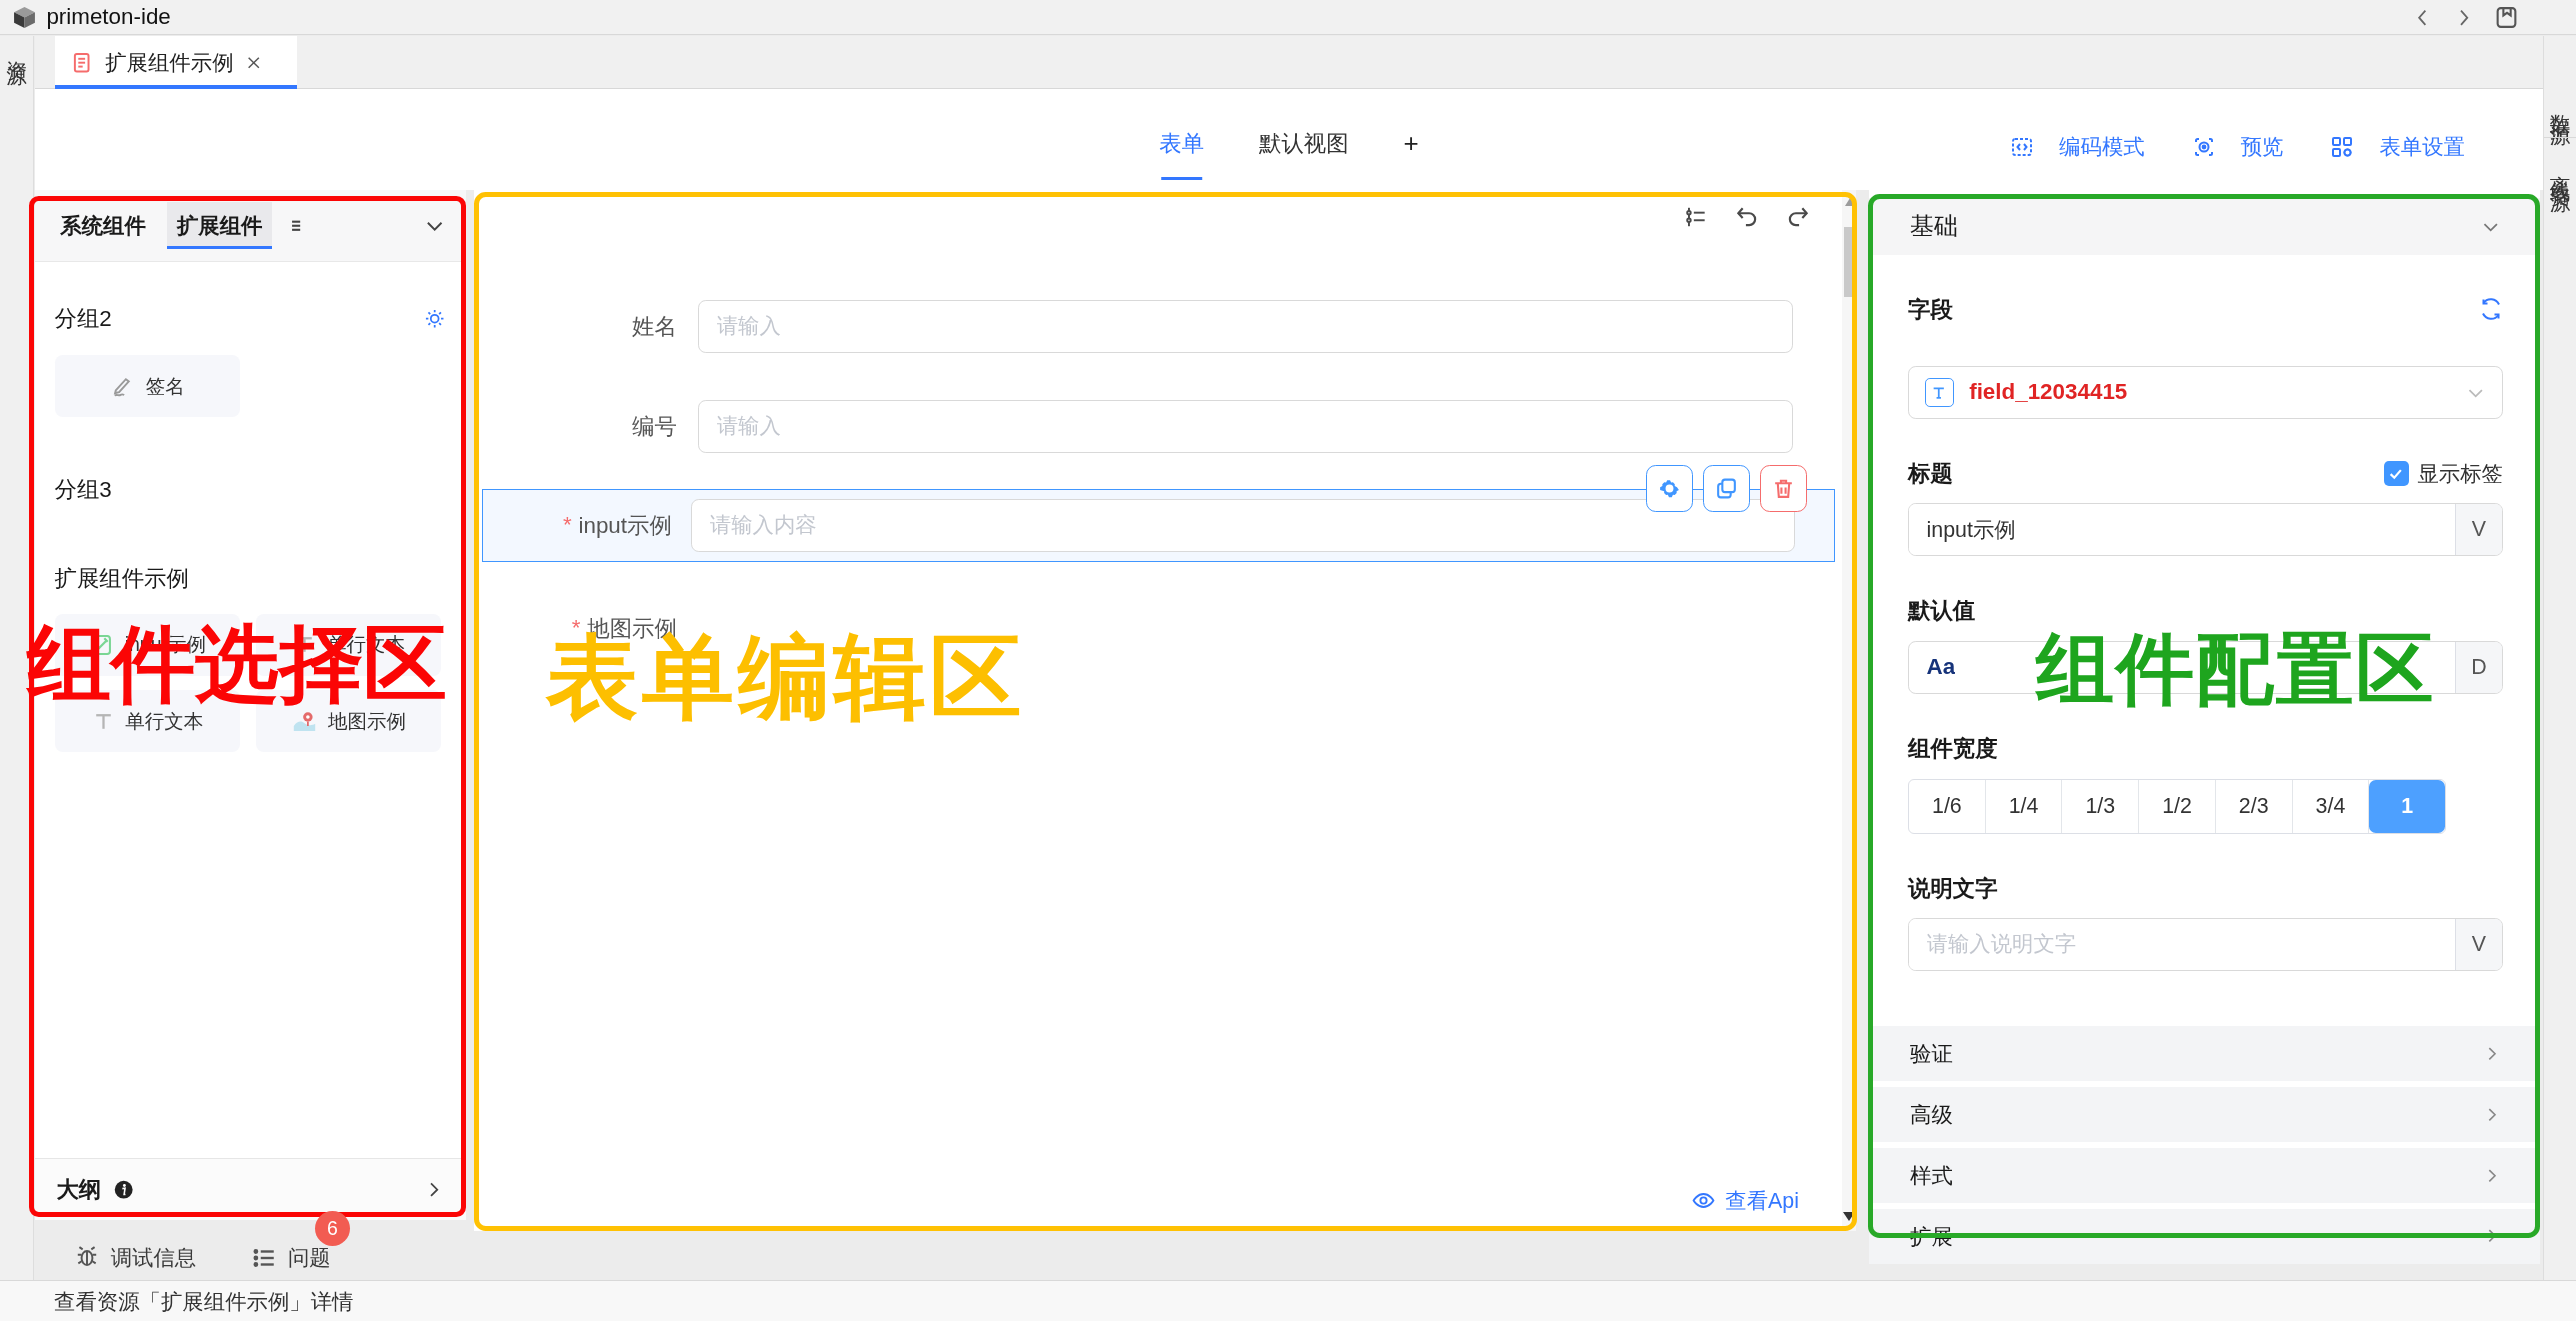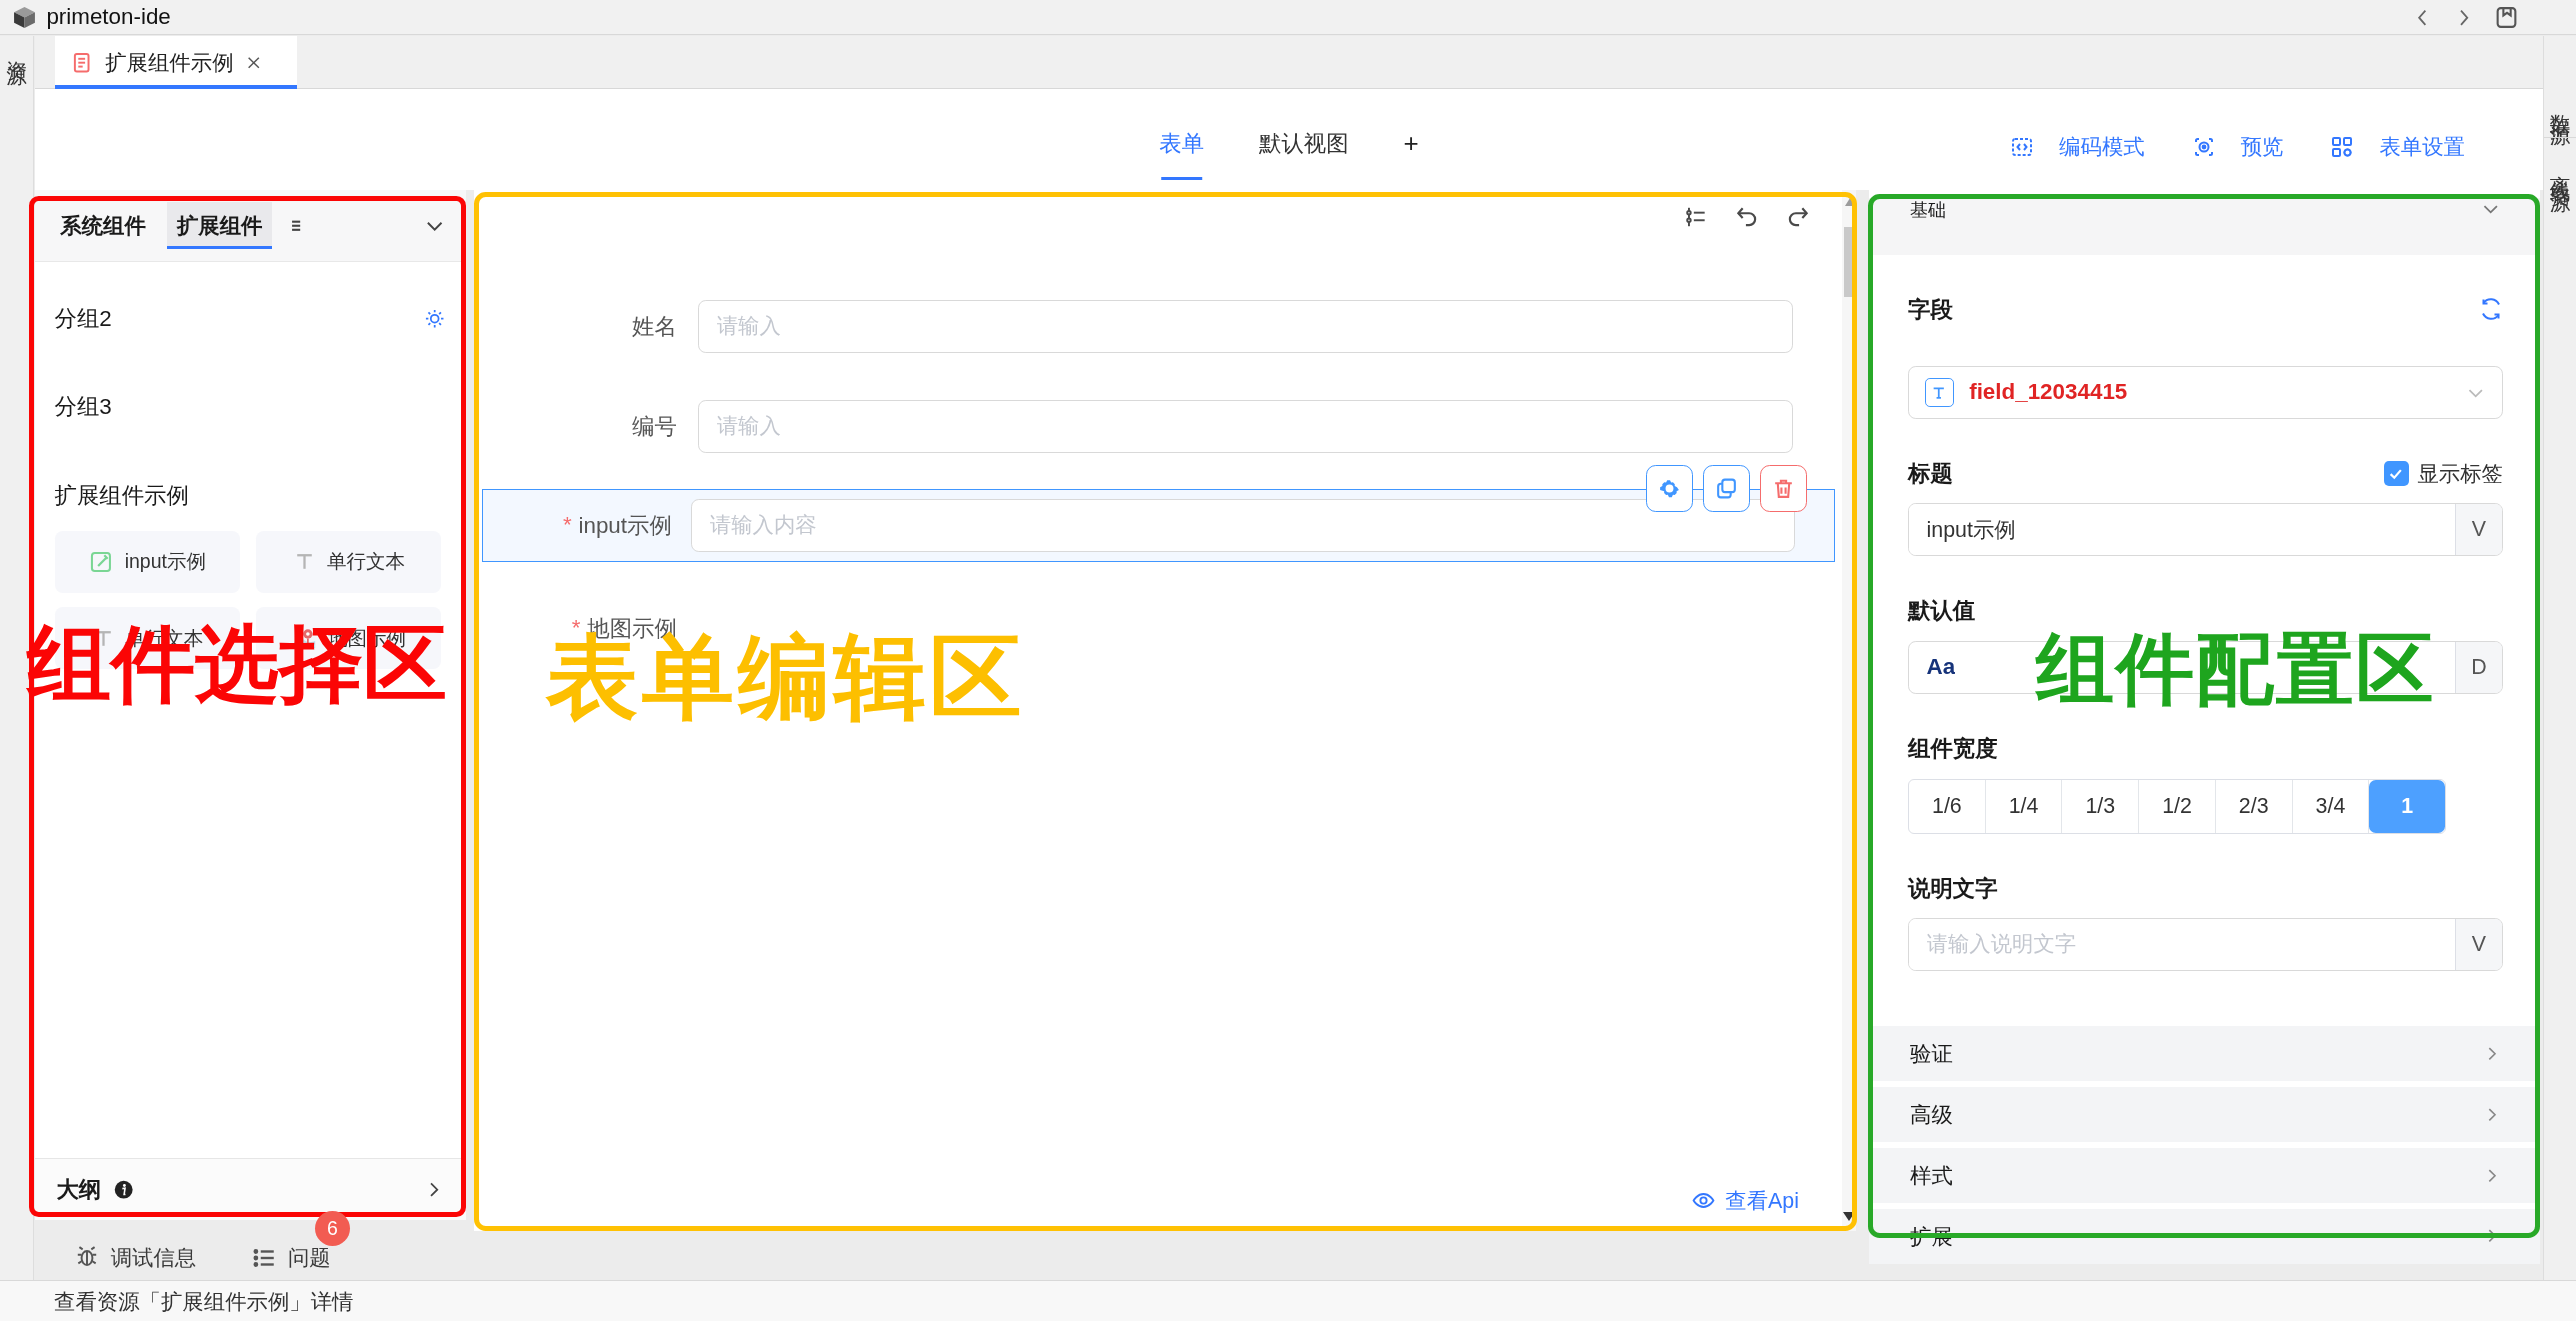--- a/index.html
+++ b/index.html
@@ -68,21 +68,21 @@
   .form-row.selected { margin:35px 7.8px 0; background:#f3f8ff; border:1.9px solid #4096ff; padding:8.8px 39px 8.8px 0; position:relative; }
   .form-row.selected .flabel { width:189px; }
   .row-actions { position:absolute; top:-25px; right:27px; display:flex; gap:9.7px; }
   .act-btn { width:47px; height:47px; border-radius:9.7px; border:1.9px solid #4096ff; background:#fff; display:flex; align-items:center; justify-content:center; }
   .act-btn.danger { border-color:#f56c6c; }
   .form-row.label-only { margin-top:39px; }
   .view-api { position:absolute; right:57px; bottom:15.6px; display:flex; align-items:center; gap:9.7px; color:#3377ff; font-size:21.4px; }
 
   
   .right-panel { position:absolute; left:1869px; top:190px; width:671px; height:1047px; background:#fff; }
-  .rp-header { height:57px; margin-top:7.8px; background:#f5f5f6; display:flex; align-items:flex-start; justify-content:space-between; padding:0 39px 0 41px; font-size:18px; color:#1a1a1a; }
+  .rp-header { height:57px; margin-top:7.8px; background:#f5f5f6; display:flex; align-items:center; justify-content:space-between; padding:0 39px 0 41px; font-size:24px; color:#1a1a1a; }
   .rp-body { padding:0 37px 0 39px; }
   .rp-label-row { display:flex; justify-content:space-between; align-items:center; margin:39px 0 14.6px; }
   .rp-label { font-size:22.4px; font-weight:700; color:#1a1a1a; }
   .rp-select { height:53px; border:1px solid #d9d9d9; border-radius:7.8px; display:flex; align-items:center; padding:0 15.6px; gap:15.6px; background:#fff;margin-top:41px; }
   .field-t-icon { width:29px; height:29px; border:1.9px solid #4096ff; border-radius:4.9px; display:flex; align-items:center; justify-content:center; }
   .rp-select .val { font-size:22.4px; font-weight:600; color:#e02424; }
   .rp-select .spacer { flex:1; }
   .chk-wrap { display:flex; align-items:center; gap:8.8px; font-size:21.4px; color:#333; }
   .chk { width:25px; height:25px; background:#4096ff; border-radius:4.9px; display:flex; align-items:center; justify-content:center; }
   .input-group { display:flex; height:53px; border:1px solid #d9d9d9; border-radius:7.8px; overflow:hidden; background:#fff; }
@@ -241,20 +241,31 @@
     <div class="lp-body">
       <div class="lp-group-title">
         <span>分组2</span>
         <span>
             <svg width="23.4" height="23.4" viewBox="0 0 24 24" fill="none" stroke="#3377ff" stroke-width="1.8">
               <circle cx="12" cy="12" r="4"></circle>
               <path d="M12 3v2.5M12 18.5V21M3 12h2.5M18.5 12H21M5.6 5.6l1.8 1.8M16.6 16.6l1.8 1.8M18.4 5.6l-1.8 1.8M7.4 16.6l-1.8 1.8"></path>
             </svg>
           </span>
       </div>
+      <div class="lp-card-grid" style="margin-top:21.4px;">
+        <div class="lp-card">
+          <span>
+              <svg width="27" height="27" viewBox="0 0 24 24" fill="none" stroke="#9a9a9a" stroke-width="1.7">
+                <path d="M6 15.5 15 5.5l2.6 2L9 17l-3.6 1z"></path>
+                <path d="M5 20c2.2-1.4 3.4.6 5.3-.6 1.4-.9 2.2-.4 3.2.2"></path>
+              </svg>
+            </span>
+          <span>签名</span>
+        </div>
+      </div>
       <div class="lp-group-title" style="margin-top:57px;">
         <span>分组3</span>
       </div>
       <div class="lp-group-title" style="margin-top:58px;">
         <span>扩展组件示例</span>
       </div>
       <div class="lp-card-grid">
         <div class="lp-card">
           <span>
               <svg width="27" height="27" viewBox="0 0 24 24" fill="none" stroke="#7ad694" stroke-width="1.8">

